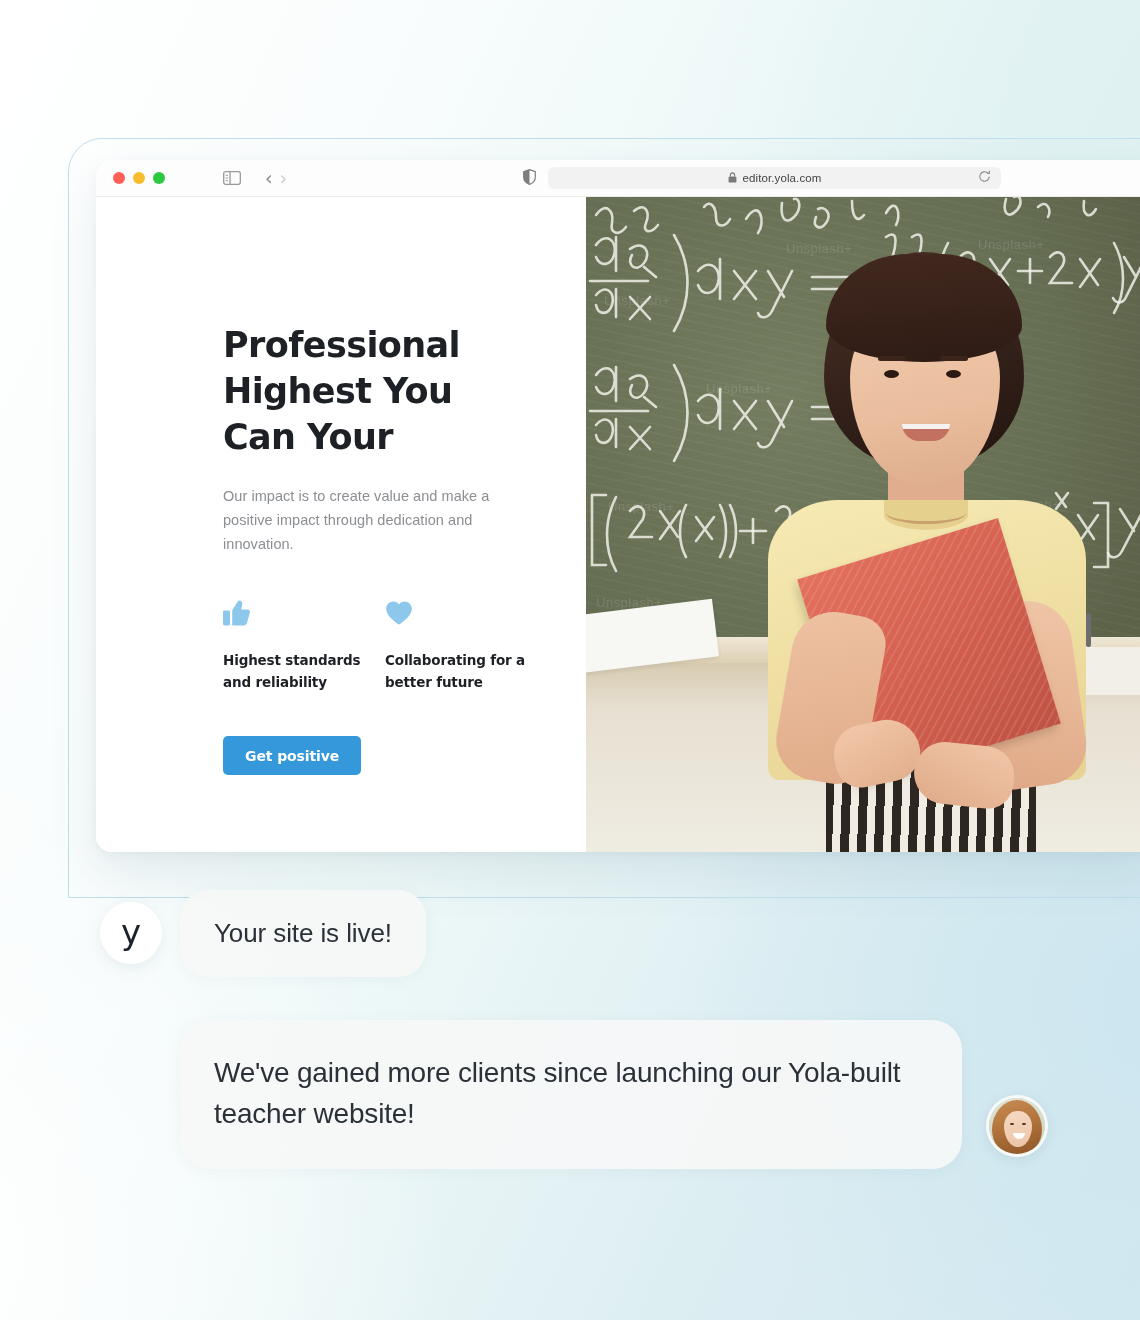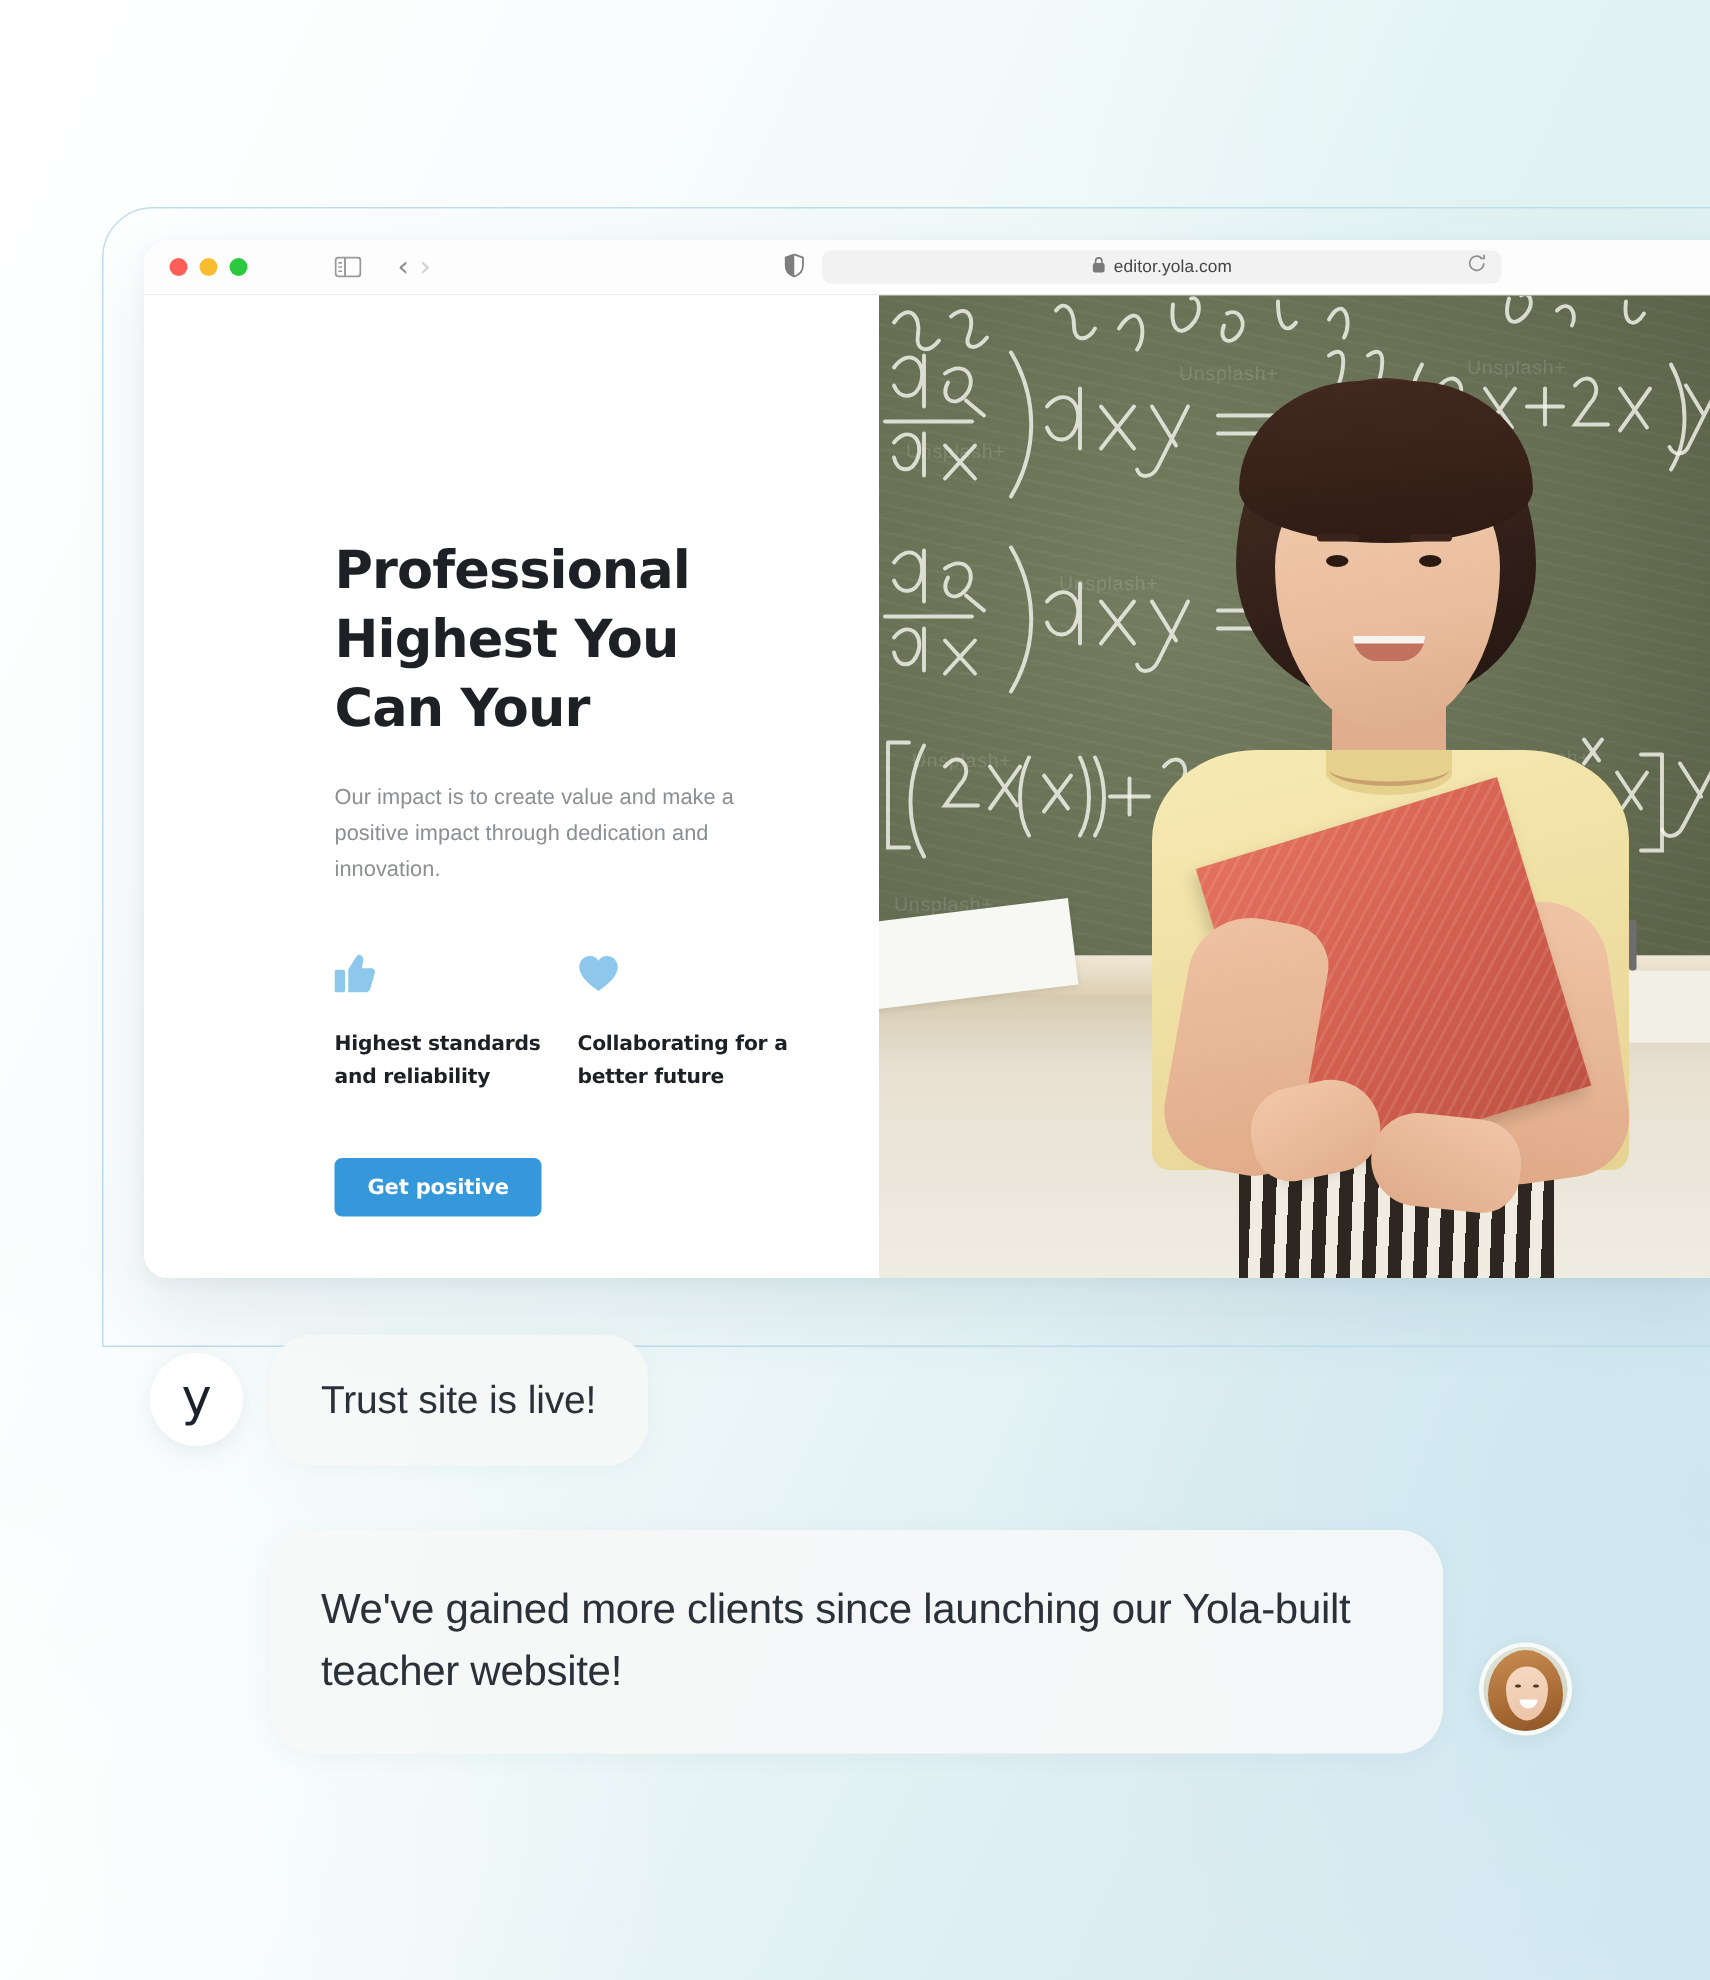--- a/index.html
+++ b/index.html
@@ -104,21 +104,20 @@
 
   .hero-content { position: absolute; left: 127px; top: 125px; width: 330px; }
 
   .hero-title {
     font-family: "DejaVu Sans", sans-serif;
     font-weight: 700;
     font-size: 35px;
     line-height: 1.32;
     letter-spacing: -.6px;
     color: #1d2025;
-    margin-top: 36px;
   }
 
   .hero-sub {
     margin-top: 23px;
     font-size: 14.5px;
     line-height: 1.66;
     color: #8b8e93;
     width: 280px;
     letter-spacing: .05px;
   }
@@ -600,21 +599,21 @@
   </div>
 </div>
 
 <div class="chat-area">
 
   <div class="chat-row-1">
     <div class="yola-avatar">
       <span class="yola-logo">y</span>
     </div>
     <div class="bubble bubble-1">
-      <div class="bubble-1-text">Trust site is live!</div>
+      <div class="bubble-1-text">Your site is live!</div>
     </div>
   </div>
 
   <div class="chat-row-2">
     <div class="bubble bubble-2">
       <div class="bubble-2-text">We've gained more clients since launching our Yola-built teacher website!</div>
     </div>
     <div class="person-avatar">
       <span class="pa-bg"></span>
       <span class="pa-hair"></span>

